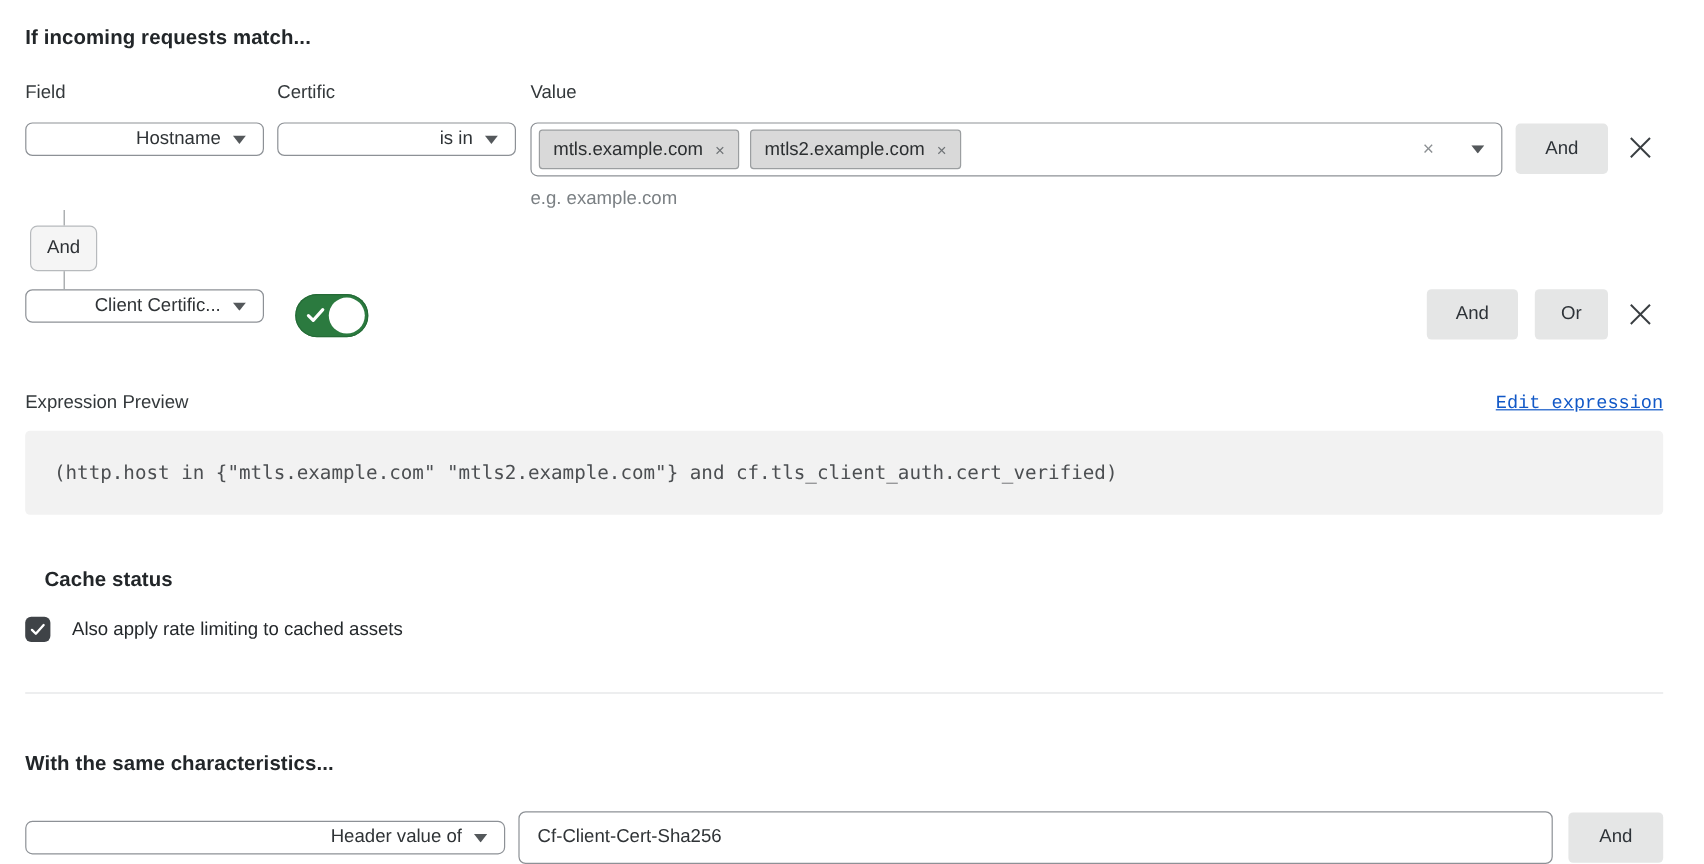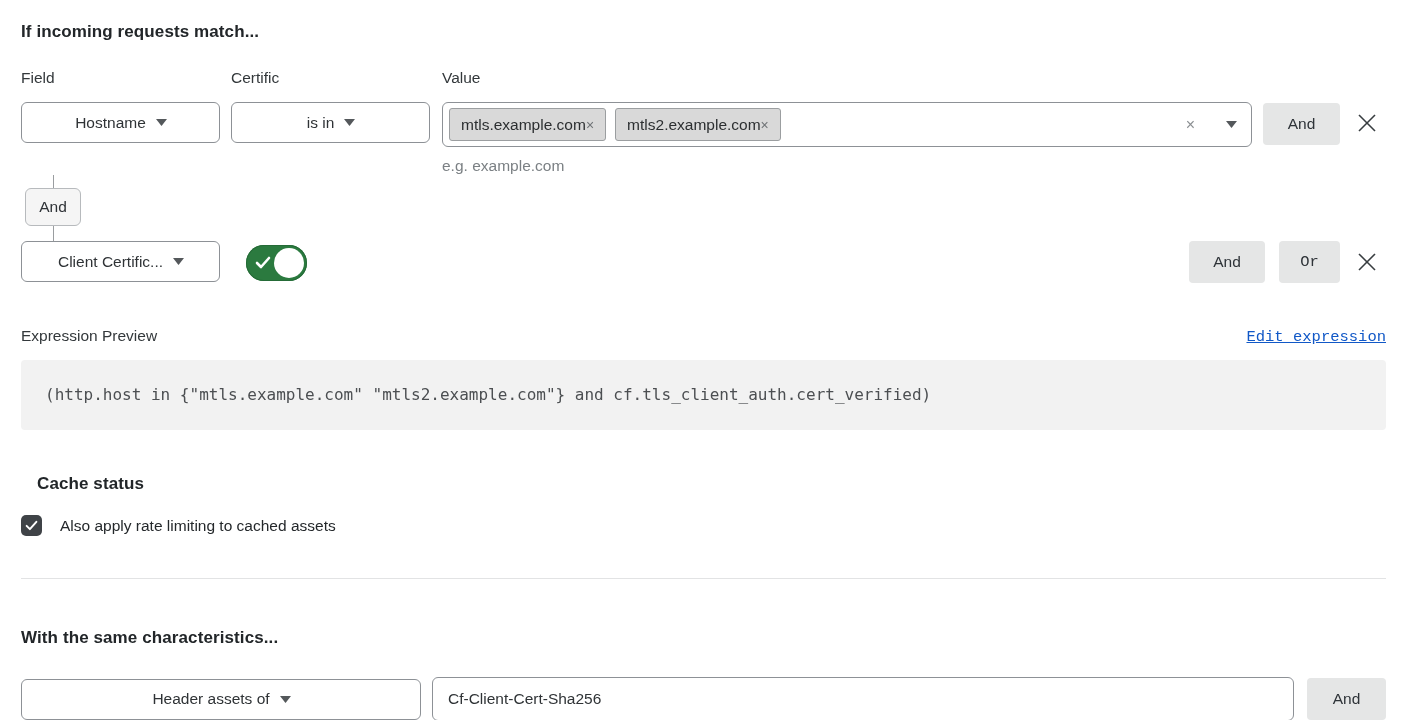--- a/index.html
+++ b/index.html
@@ -18,59 +18,59 @@
   .labels-row { display: flex; margin-top: 27px; font-size: 15.5px; color: #33383b; }
   .labels-row .lbl-field    { width: 210px; }
   .labels-row .lbl-operator { width: 211px; }
   .labels-row .lbl-value    { flex: 1; }
 
   
   .builder-row { display: flex; align-items: flex-start; margin-top: 15px; }
   .builder-row.second { margin-top: 0; }
 
   .select-box {
-    height: 41px; border: 1px solid #8d9196; border-radius: 6px; background: #fff;
-    display: flex; align-items: center; justify-content: center;
+    height: 28px; border: 1px solid #8d9196; border-radius: 6px; background: #fff;
+    display: flex; align-items: center; justify-content: flex-end;
     padding: 0 14px 0 15px; font-size: 15.5px; color: #2f3336; cursor: pointer;
   }
   .select-box .sel-text { white-space: nowrap; overflow: hidden; text-overflow: ellipsis; }
   .select-box.disabled { border-color: #d6d8da; color: #9aa0a4; cursor: default; }
   .col-field { width: 199px; margin-right: 11px; }
   .col-op    { width: 199px; margin-right: 12px; }
   .col-value { flex: 1; }
 
   .chev { width: 11px; height: 7px; flex: 0 0 auto; margin-left: 10px; }
   .chev polygon { fill: #54585b; }
   .select-box.disabled .chev polygon { fill: #c9cccf; }
 
   
   .value-input {
     min-height: 45px; border: 1px solid #8d9196; border-radius: 6px; background: #fff;
     display: flex; align-items: center; padding: 0 14px 0 6px; gap: 9px;
   }
   .tag {
     height: 33px; background: #d9d9d9; border: 1px solid #9b9ea0; border-radius: 3px;
-    display: flex; align-items: center; padding: 0 11px; 
+    display: flex; align-items: center; padding: 0 11px; gap: 10px;
     font-size: 15.5px; color: #2c2f31; white-space: nowrap;
   }
   .tag .tag-x { font-size: 14px; color: #6f7376; cursor: pointer; line-height: 1; }
   .vi-spacer { flex: 1; }
   .vi-clear { font-size: 16px; color: #8b8f92; cursor: pointer; line-height: 1; }
   .vi-chev { margin-left: 12px; cursor: pointer; display: flex; align-items: center; }
 
   .helper-text { margin-top: 10px; font-size: 15.5px; color: #7b8084; }
 
   .chip-btn {
     height: 42px; background: #e5e6e6; border: none; border-radius: 4px;
     font-family: inherit; font-size: 15.5px; color: #2e3338; cursor: pointer;
     display: flex; align-items: center; justify-content: center;
   }
   .btn-and1 { width: 77px; margin-left: 11px; margin-top: 1px; }
   .btn-and2 { width: 76px; }
-  .btn-or   { width: 61px; margin-left: 14px; font-family: Liberation Mono, monospace; }
+  .btn-or   { width: 61px; margin-left: 14px; }
   .row-right { margin-left: auto; display: flex; align-items: center; }
 
   .close-x {
     width: 38px; height: 42px; margin-left: 8px; background: none; border: none; cursor: pointer;
     display: flex; align-items: center; justify-content: center;
   }
   .close-x svg { width: 20px; height: 20px; }
   .close-x line { stroke: #383d40; stroke-width: 1.6; }
 
   
@@ -230,21 +230,21 @@
         </svg>
     </span>
     <span class="check-label">Also apply rate limiting to cached assets</span>
   </div>
 
   <hr class="divider">
 
   <h2 class="section-title chars-title">With the same characteristics...</h2>
   <div class="chars-row">
     <div class="select-box chars-select">
-      <span class="sel-text">Header assets of</span>
+      <span class="sel-text">Header value of</span>
       <svg class="chev" viewBox="0 0 11 7">
           <polygon points="0,0 11,0 5.5,7"></polygon>
         </svg>
     </div>
     <input class="text-input" type="text" value="Cf-Client-Cert-Sha256" style="">
     <button class="chip-btn btn-and3">And</button>
   </div>
 
 </div>
 

